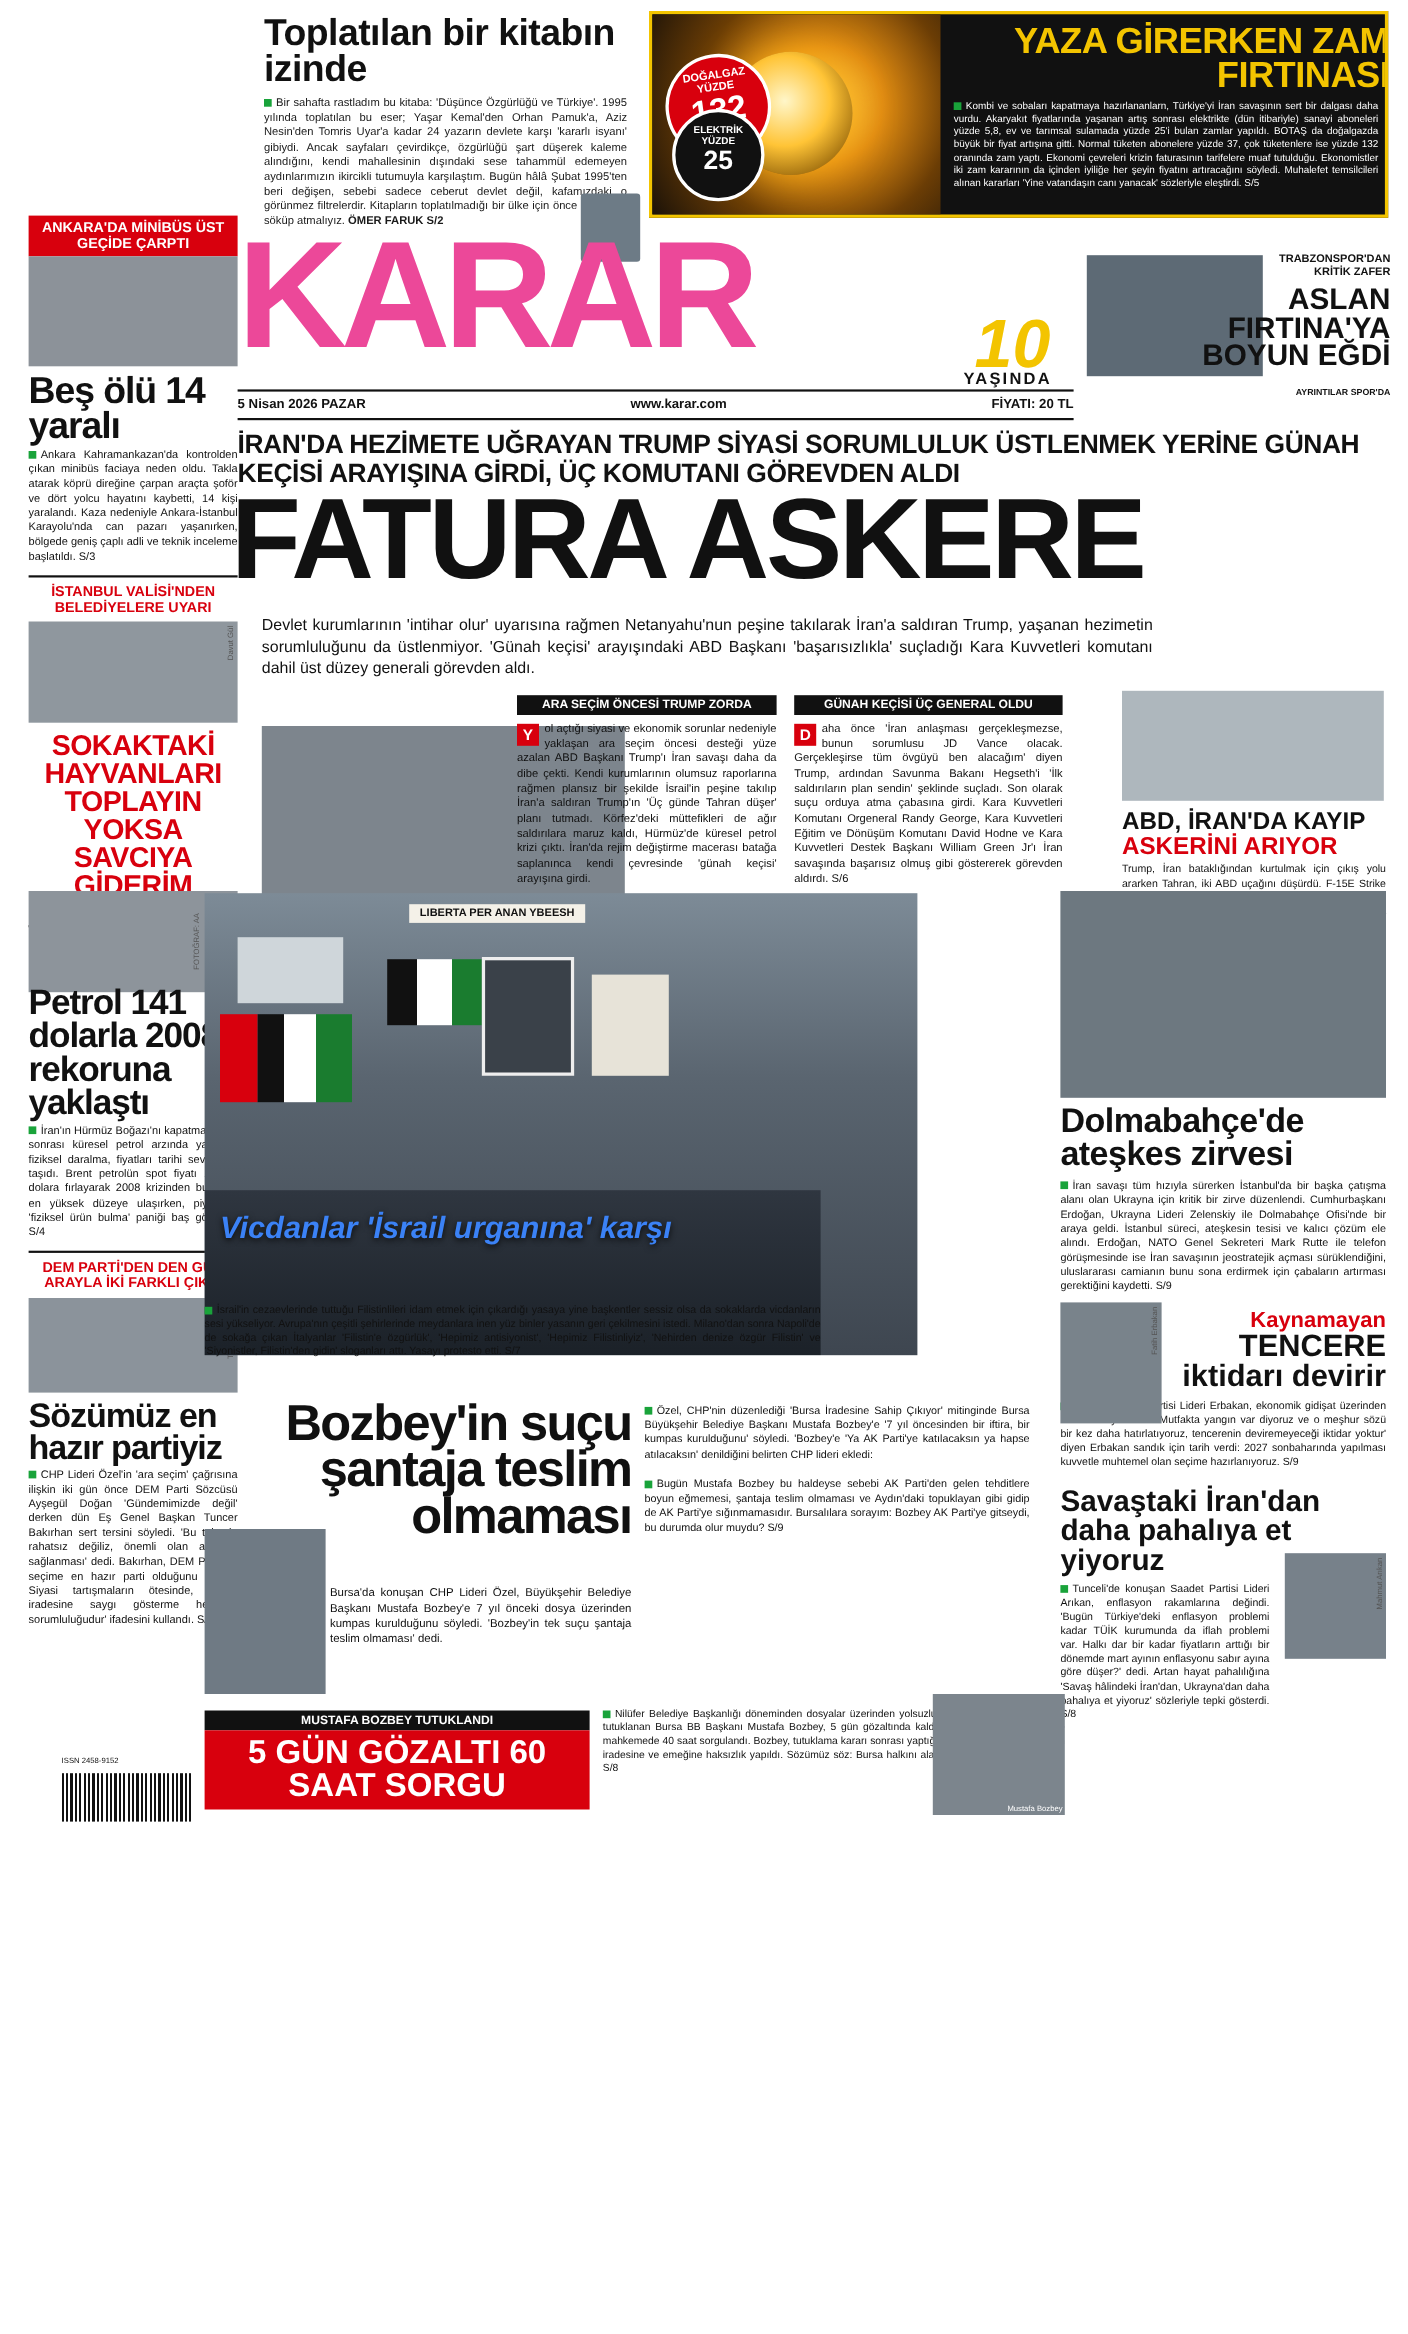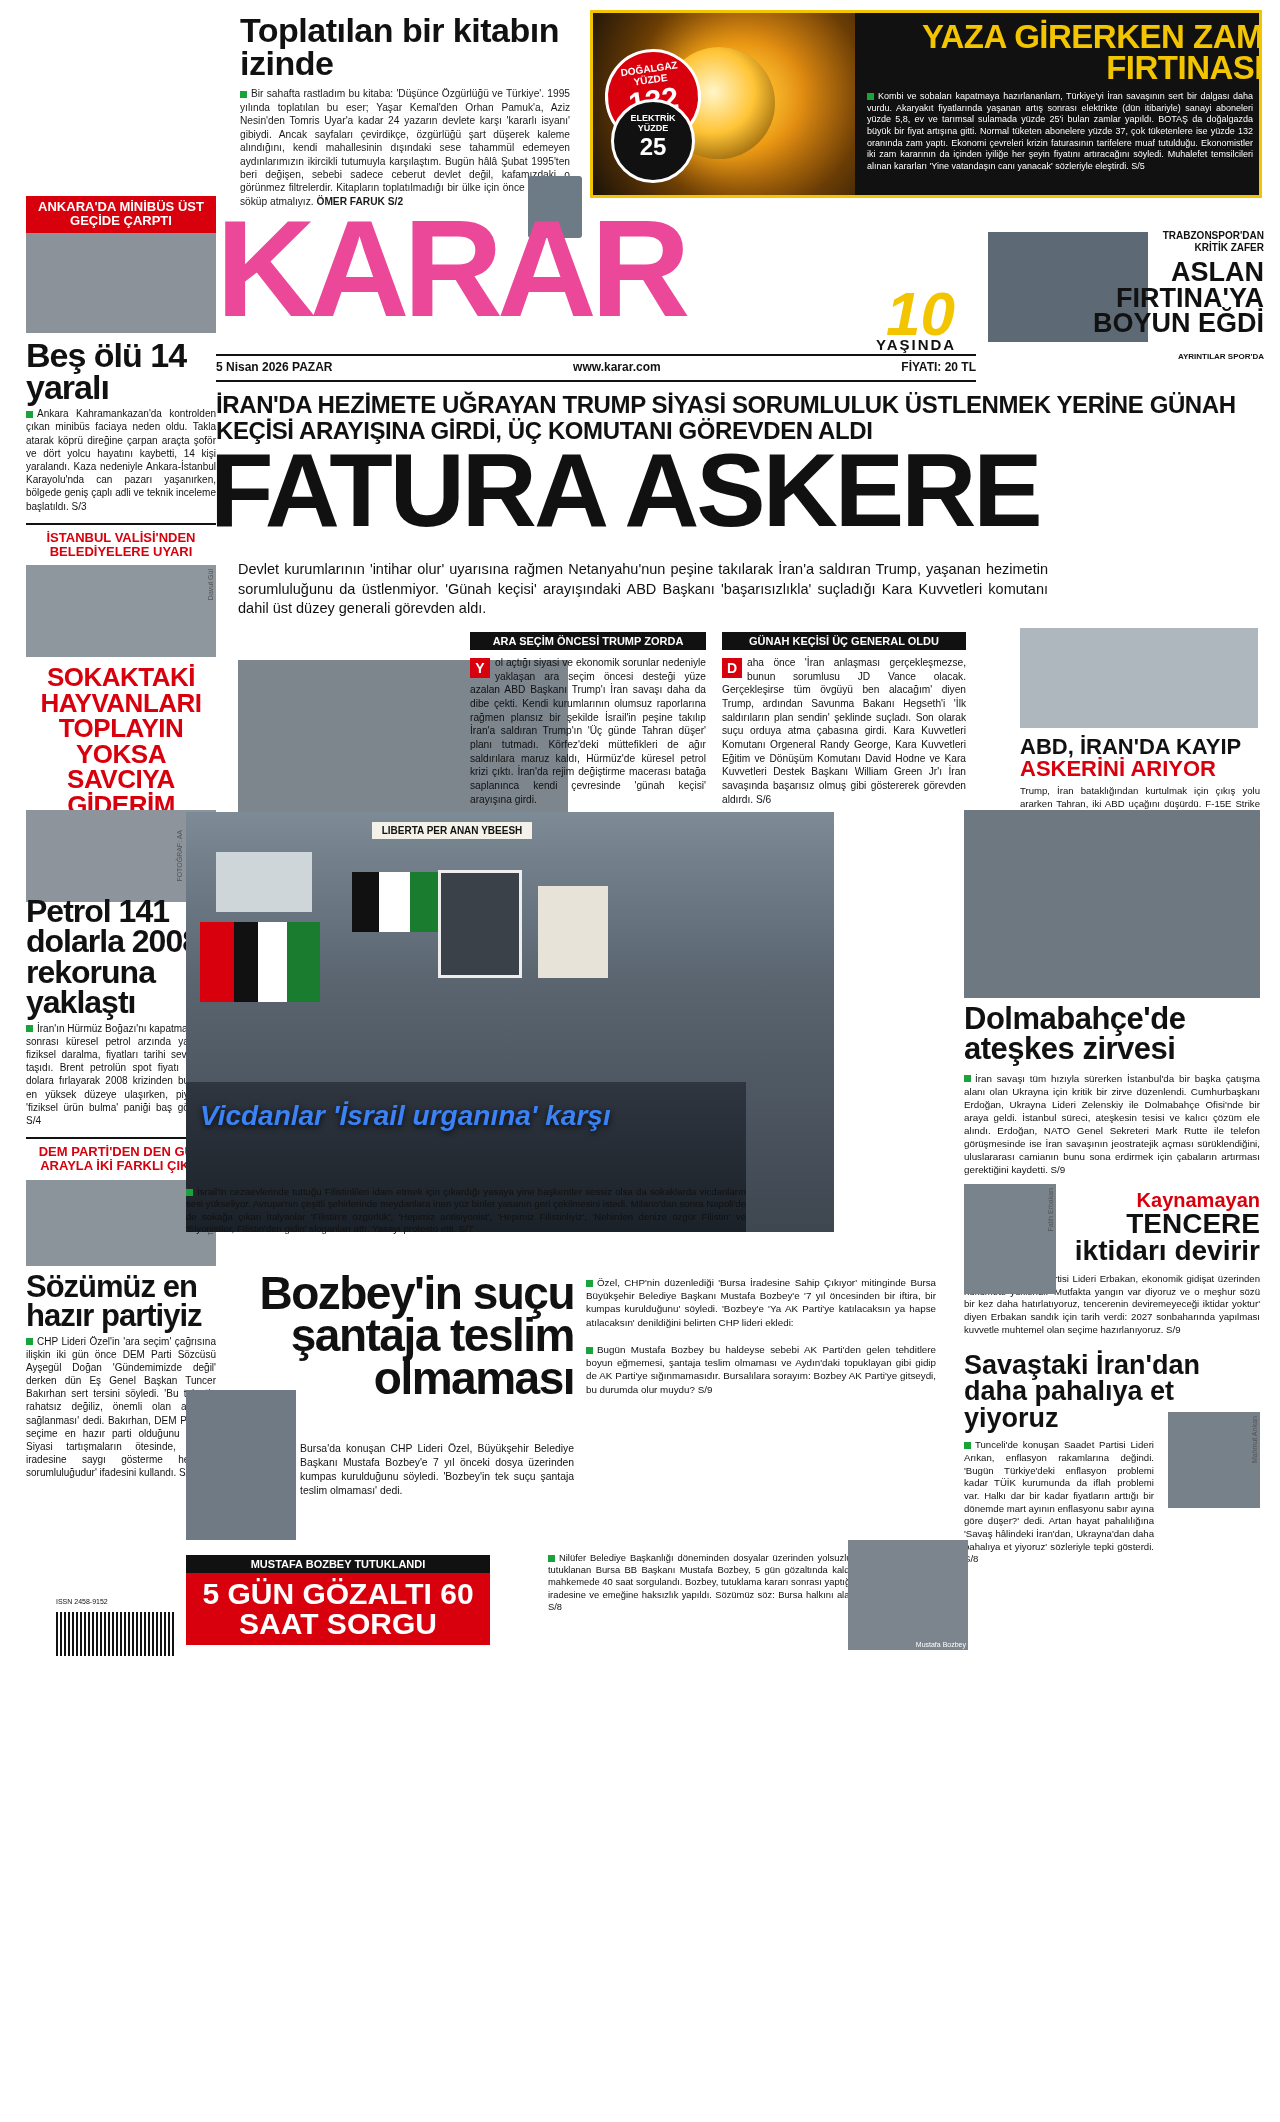--- a/index.html
+++ b/index.html
@@ -111,21 +111,21 @@
   .savasta h3 { margin:0; font-size:27px; font-weight:bold; line-height:0.98;}
   .savasta p { font-size:9.6px; line-height:1.32; text-align:justify; margin-top:8px; }
   .savasta .mini { position:absolute; right:0; top:60px; width:92px; height:96px; background:#77818a;}
 
   
   .bozbey { position:absolute; left:186px; top:1272px; width:388px;}
   .bozbey h2 { margin:0; font-size:46px; font-weight:bold; line-height:0.92; text-align:right; letter-spacing:-1.5px;}
   .bozbey-photo { position:absolute; left:186px; top:1390px; width:110px; height:150px; background:#6f7a84;}
   .bozcols { position:absolute; left:586px; top:1272px; width:350px; }
   .bozcols p { font-size:9.8px; line-height:1.35; text-align:justify; margin:4px 0 14px 0;}
-  .tutuklandi { position:absolute; left:186px; top:1555px; width:304px;border-radius:14px; }
+  .tutuklandi { position:absolute; left:186px; top:1555px; width:350px;border-radius:14px; }
   .tutuklandi .tt-h { background:#111; color:#fff; font-size:11px; font-weight:bold; text-align:center; padding:3px 0;}
   .tutuklandi .tt-b { background:#d8000d; color:#fff; font-size:30px; font-weight:bold; text-align:center; line-height:1.0; padding:6px 0;}
   .footnote { position:absolute; left:548px; top:1552px; width:420px; font-size:9.4px; line-height:1.3; text-align:justify;}
   .footphoto { position:absolute; left:848px; top:1540px; width:120px; height:110px; background:#7c858d;}
   .barcode { position:absolute; left:56px; top:1612px; width:120px; height:44px;
      background:repeating-linear-gradient(90deg,#111 0 2px,#fff 2px 4px);}
   .barcode-label { position:absolute; left:56px; top:1598px; font-size:7px;}
 
   
   .petrol { position:absolute; left:26px; top:890px; width:190px;}

